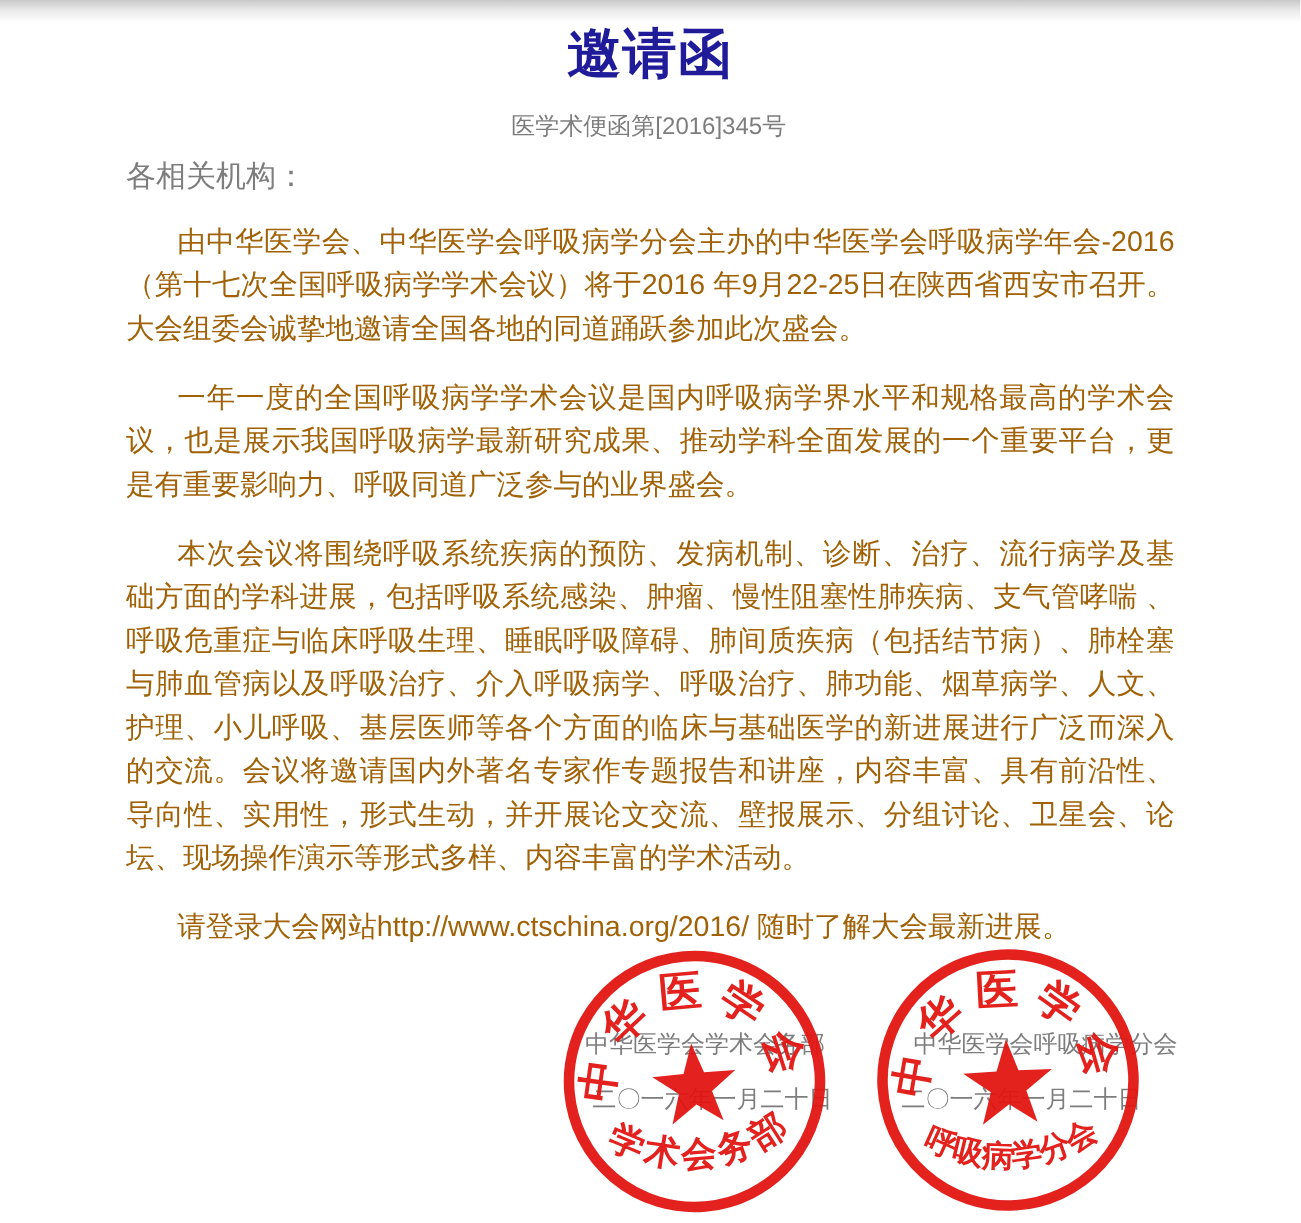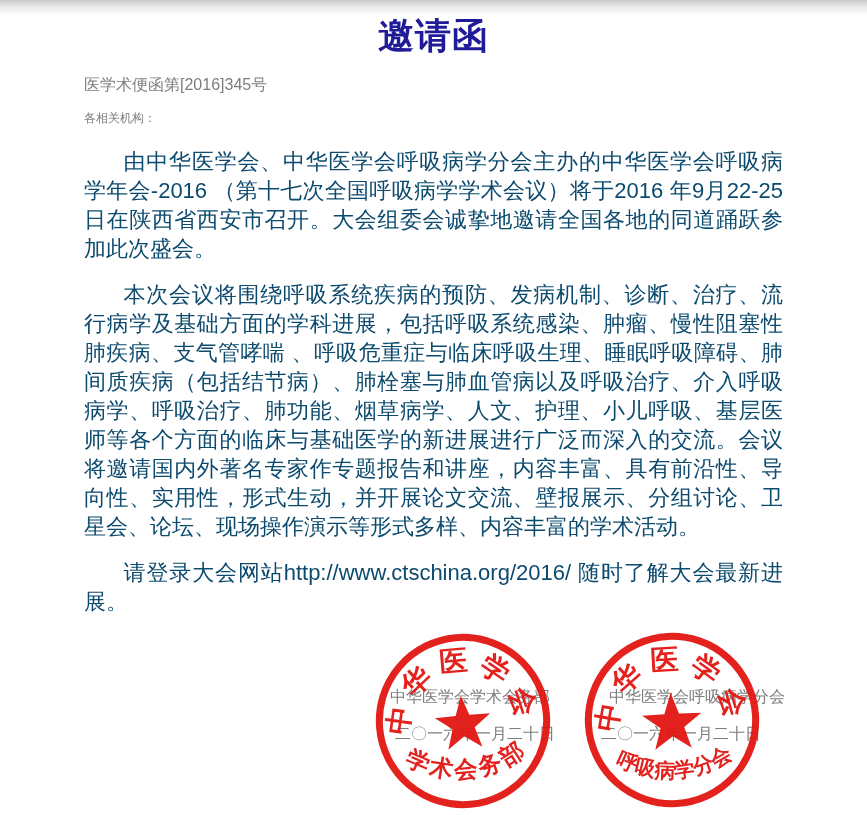--- a/index.html
+++ b/index.html
@@ -21,36 +21,36 @@
   .title {
     text-align: center;
     color: #201b99;
     font-size: 36px;
     font-weight: bold;
     line-height: 42px;
     margin-top: 0px;
     letter-spacing: 1px;
   }
   .ref-no {
-    text-align: left;
+    text-align: center;
     color: #7d7d7d;
     font-size: 16px;
     line-height: 20px;
     margin-top: 18px;
     padding-right: 2px;
   }
   .salutation {
     color: #7d7d7d;
-    font-size: 12px;
+    font-size: 20px;
     line-height: 24px;
     margin-top: 11px;
   }
   .para {
-    color: #0c4a6e;
-    font-size: 22px;
+    color: #a16207;
+    font-size: 19px;
     line-height: 29px;
     text-indent: 1.8em;
     margin-top: 17px;
     text-align: justify;
   }
   .sig-area {
     position: absolute;
     top: 620px; left: 0; width: 867px; height: 195px;
   }
   .sig-text {
@@ -92,20 +92,21 @@
 <body>
 
 <div class="page">
   <div class="top-shadow"></div>
 
   <div class="content">
     <h1 class="title">邀请函</h1>
     <div class="ref-no">医学术便函第[2016]345号</div>
     <div class="salutation">各相关机构：</div>
     <p class="para">由中华医学会、中华医学会呼吸病学分会主办的中华医学会呼吸病学年会-2016 （第十七次全国呼吸病学学术会议）将于2016 年9月22-25日在陕西省西安市召开。大会组委会诚挚地邀请全国各地的同道踊跃参加此次盛会。</p>
+    <p class="para">一年一度的全国呼吸病学学术会议是国内呼吸病学界水平和规格最高的学术会议，也是展示我国呼吸病学最新研究成果、推动学科全面发展的一个重要平台，更是有重要影响力、呼吸同道广泛参与的业界盛会。</p>
     <p class="para">本次会议将围绕呼吸系统疾病的预防、发病机制、诊断、治疗、流行病学及基础方面的学科进展，包括呼吸系统感染、肿瘤、慢性阻塞性肺疾病、支气管哮喘 、呼吸危重症与临床呼吸生理、睡眠呼吸障碍、肺间质疾病（包括结节病）、肺栓塞与肺血管病以及呼吸治疗、介入呼吸病学、呼吸治疗、肺功能、烟草病学、人文、护理、小儿呼吸、基层医师等各个方面的临床与基础医学的新进展进行广泛而深入的交流。会议将邀请国内外著名专家作专题报告和讲座，内容丰富、具有前沿性、导向性、实用性，形式生动，并开展论文交流、壁报展示、分组讨论、卫星会、论坛、现场操作演示等形式多样、内容丰富的学术活动。</p>
     <p class="para">请登录大会网站http://www.ctschina.org/2016/ 随时了解大会最新进展。</p>
   </div>
 
   <div class="sig-area">
     <div class="sig-text org-left">中华医学会学术会务部</div>
     <div class="sig-text org-right">中华医学会呼吸病学分会</div>
     <div class="sig-text date-left">二〇一六年一月二十日</div>
     <div class="sig-text date-right">二〇一六年一月二十日</div>
 

